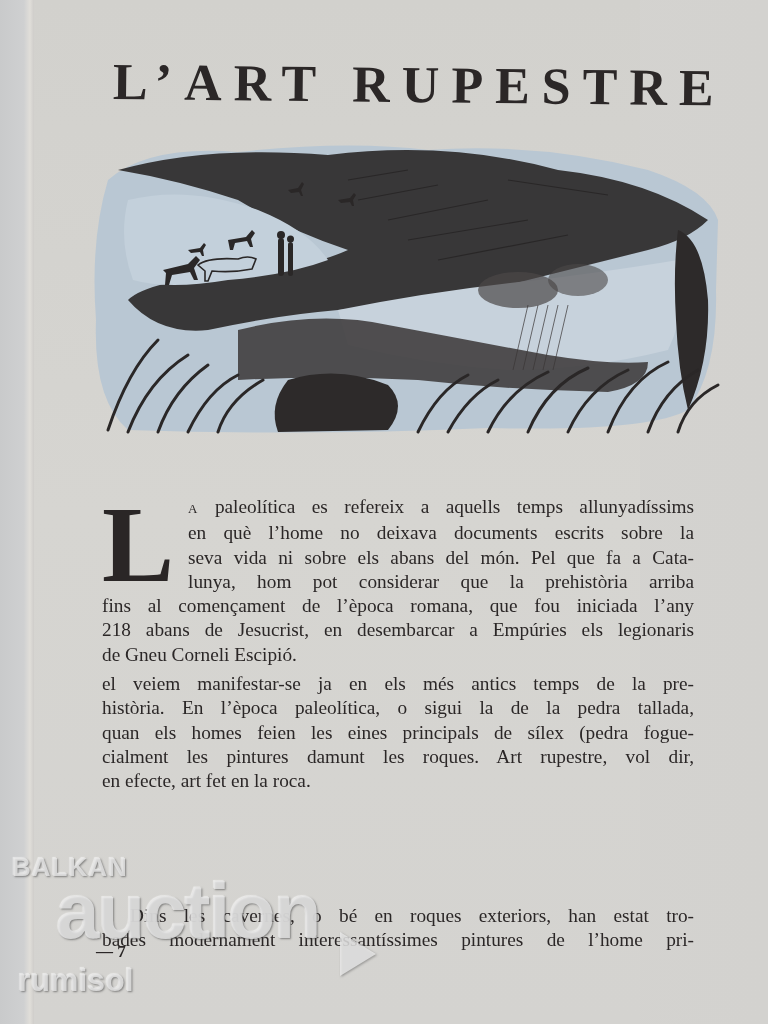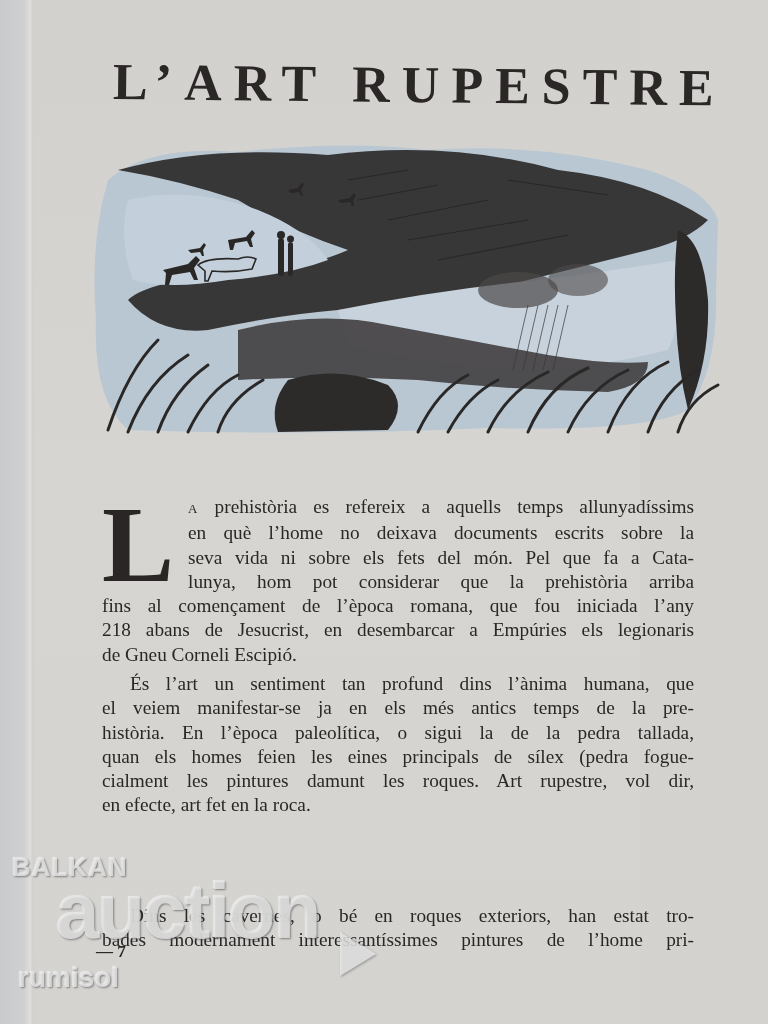--- a/index.html
+++ b/index.html
@@ -57,21 +57,21 @@
     pointer-events:none;
   }
   .wm-balkan { position:absolute; left:4px; top:0; font-size:26px; letter-spacing:1px; }
   .wm-auction { position:absolute; left:0; top:14px; font-size:78px; letter-spacing:-2px; line-height:90px;margin-left:48px; }
   .wm-play {
     position:absolute; left:332px; top:80px; width:0; height:0;
     border-top:22px solid transparent; border-bottom:22px solid transparent;
     border-left:36px solid rgba(235,235,235,0.8);
     filter: drop-shadow(1px 1px 1px rgba(60,60,60,0.5));
   }
-  .wm-rumisol { position:absolute; left:10px; top:110px; font-size:28px; }
+  .wm-rumisol { position:absolute; left:10px; top:110px; font-size:32px; }
 </style>
 </head>
 <body>
 
 <div class="page">
   <div class="spine"></div>
 
   <div class="title">L’ART RUPESTRE</div>
 
   <div class="illustration">
@@ -139,31 +139,30 @@
         <line x1="300" y1="80" x2="400" y2="60"></line>
           <line x1="320" y1="100" x2="440" y2="80"></line>
         <line x1="350" y1="120" x2="480" y2="95"></line>
           <line x1="420" y1="40" x2="520" y2="55"></line>
       </g>
     </svg>
   </div>
 
   <div class="text para1">
     <span class="dropcap">L</span>
-    <span class="line"><span class="smallcap">A</span><span> prehistòria es refereix a aquells temps allunyadíssims</span></span>
+    <span class="line"><span class="smallcap">A</span><span> paleolítica es refereix a aquells temps allunyadíssims</span></span>
     <span class="line">en què l’home no deixava documents escrits sobre la</span>
-    <span class="line">seva vida ni sobre els fets del món. Pel que fa a Cata-</span>
+    <span class="line">seva vida ni sobre els abans del món. Pel que fa a Cata-</span>
     <span class="line">lunya, hom pot considerar que la prehistòria arriba</span>
     <span class="line">fins al començament de l’època romana, que fou iniciada l’any</span>
     <span class="line">218 abans de Jesucrist, en desembarcar a Empúries els legionaris</span>
     <span class="line last">de Gneu Corneli Escipió.</span>
   </div>
 
   <div class="text para2">
-    <span class="line indent">És l’art un sentiment tan profund dins l’ànima humana, que</span>
     <span class="line">el veiem manifestar-se ja en els més antics temps de la pre-</span>
     <span class="line">història. En l’època paleolítica, o sigui la de la pedra tallada,</span>
     <span class="line">quan els homes feien les eines principals de sílex (pedra fogue-</span>
     <span class="line">cialment les pintures damunt les roques. Art rupestre, vol dir,</span>
     <span class="line last">en efecte, art fet en la roca.</span>
   </div>
 
   <div class="text para3">
     <span class="line indent">Dins les cavernes, o bé en roques exteriors, han estat tro-</span>
     <span class="line">bades modernament interessantíssimes pintures de l’home pri-</span>

